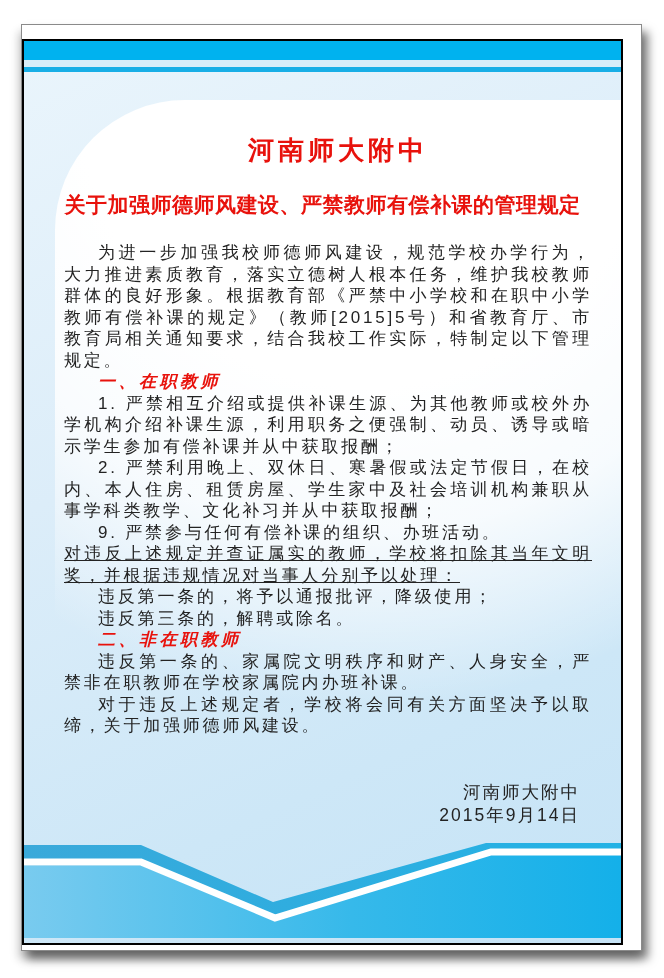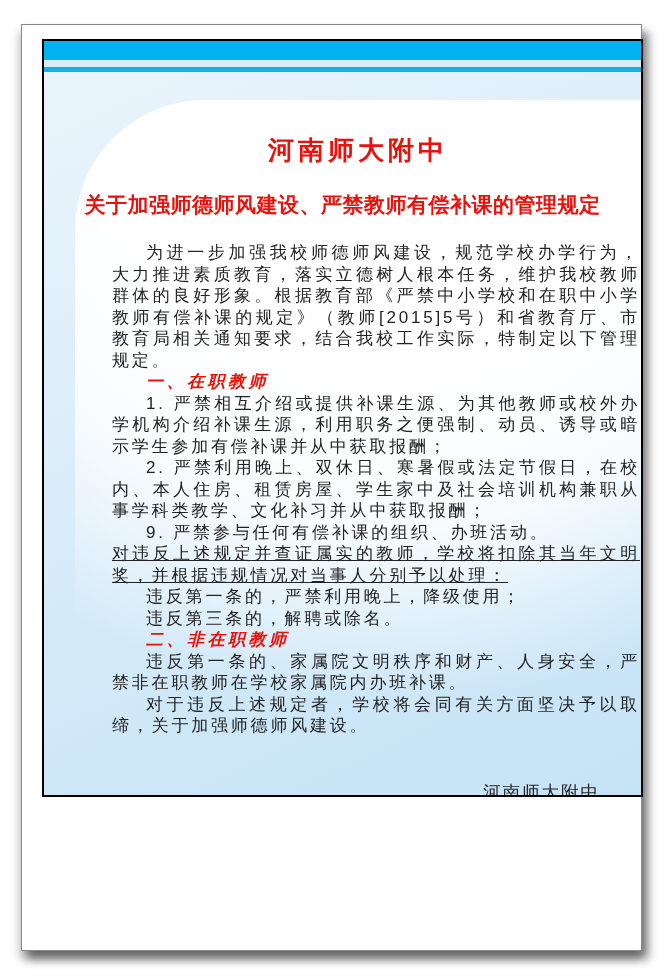--- a/index.html
+++ b/index.html
@@ -8,21 +8,21 @@
     font-family:"Liberation Sans", sans-serif;
   }
   
   .poster-mat{
     position:absolute;left:21px;top:24px;width:621px;height:927px;
     background:#ffffff;border:1px solid #8a8a8a;box-sizing:border-box;
     box-shadow:6px 8px 9px rgba(0,0,0,0.5), -2px 8px 9px rgba(0,0,0,0.22);
   }
   
   .poster-inner{
-    position:absolute;left:20px;top:14px;width:601px;height:758px;
+    position:absolute;left:0;top:14px;width:601px;height:906px;
     border:2px solid #000000;box-sizing:border-box;overflow:hidden;
     background:linear-gradient(155deg,#eaf5fc 0%,#dcedf9 40%,#cde7f7 75%,#c6e3f6 100%);
   }
   .band-cyan{position:absolute;left:0;top:0;width:100%;height:19px;background:#00b2ef;}
   .band-stripe{position:absolute;left:0;top:19px;width:100%;height:7px;background:#d8edf9;}
   .band-line{position:absolute;left:0;top:26px;width:100%;height:5px;background:#18aee6;}
   
   .content-card{
     position:absolute;left:31px;right:0;top:59px;height:760px;
     border-top-left-radius:130px;
@@ -34,21 +34,20 @@
     color:#e8120c;font-size:26px;font-weight:bold;letter-spacing:4px;
   }
   .page-subtitle{
     position:absolute;left:0;right:0;top:142px;margin:8px;text-align:center;
     color:#e8120c;font-size:21px;font-weight:bold;letter-spacing:0.5px;
   }
   .body-text{
     position:absolute;left:40px;width:528px;top:201px;
     color:#232323;font-size:17px;line-height:21.5px;letter-spacing:2.8px;
     text-align:justify;
-    margin-left:28px;
   }
   .para{margin:0;text-indent:2em;}
   .para.noindent{text-indent:0;text-decoration:underline;}
   .para.heading{color:#e8120c;font-weight:bold;letter-spacing:3.5px;font-style:italic;}
   .signature{
     position:absolute;right:41px;top:740px;text-align:right;
     color:#232323;font-size:17.5px;line-height:23px;letter-spacing:2px;
   }
   .zigzag{position:absolute;left:0;top:790px;}
 </style>
@@ -67,21 +66,21 @@
     <h1 class="page-title">河南师大附中</h1>
     <h2 class="page-subtitle">关于加强师德师风建设、严禁教师有偿补课的管理规定</h2>
 
     <div class="body-text">
         <p class="para body">为进一步加强我校师德师风建设，规范学校办学行为，大力推进素质教育，落实立德树人根本任务，维护我校教师群体的良好形象。根据教育部《严禁中小学校和在职中小学教师有偿补课的规定》（教师[2015]5号）和省教育厅、市教育局相关通知要求，结合我校工作实际，特制定以下管理规定。</p>
         <p class="para heading">一、在职教师</p>
         <p class="para body">1. 严禁相互介绍或提供补课生源、为其他教师或校外办学机构介绍补课生源，利用职务之便强制、动员、诱导或暗示学生参加有偿补课并从中获取报酬；</p>
         <p class="para body">2. 严禁利用晚上、双休日、寒暑假或法定节假日，在校内、本人住房、租赁房屋、学生家中及社会培训机构兼职从事学科类教学、文化补习并从中获取报酬；</p>
         <p class="para body">9. 严禁参与任何有偿补课的组织、办班活动。</p>
         <p class="para body noindent">对违反上述规定并查证属实的教师，学校将扣除其当年文明奖，并根据违规情况对当事人分别予以处理：</p>
-        <p class="para body">违反第一条的，严禁利用晚上，降级使用；</p>
+        <p class="para body">违反第一条的，将予以通报批评，降级使用；</p>
         <p class="para body">违反第三条的，解聘或除名。</p>
         <p class="para heading">二、非在职教师</p>
         <p class="para body">违反第一条的、家属院文明秩序和财产、人身安全，严禁非在职教师在学校家属院内办班补课。</p>
         <p class="para body">对于违反上述规定者，学校将会同有关方面坚决予以取缔，关于加强师德师风建设。</p>
       </div>
 
     <div class="signature">
       <div>河南师大附中</div>
       <div>2015年9月14日</div>
     </div>

